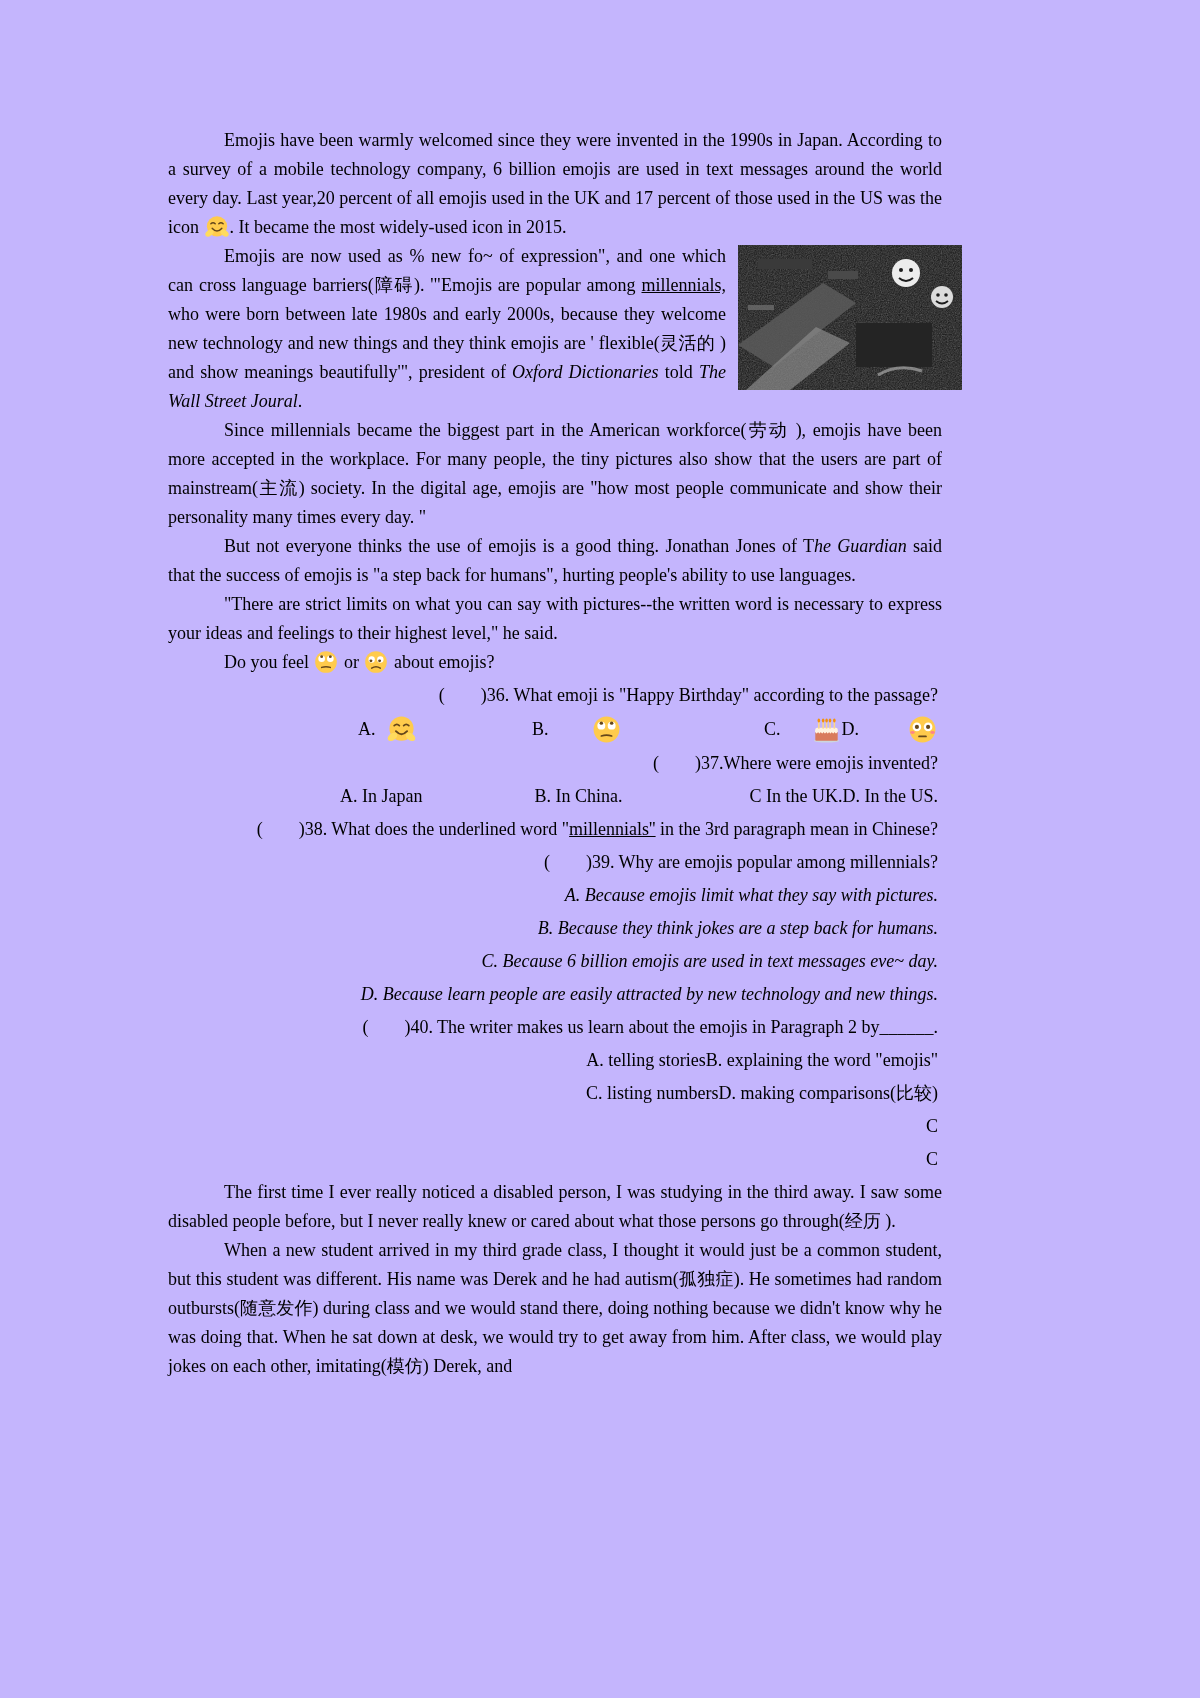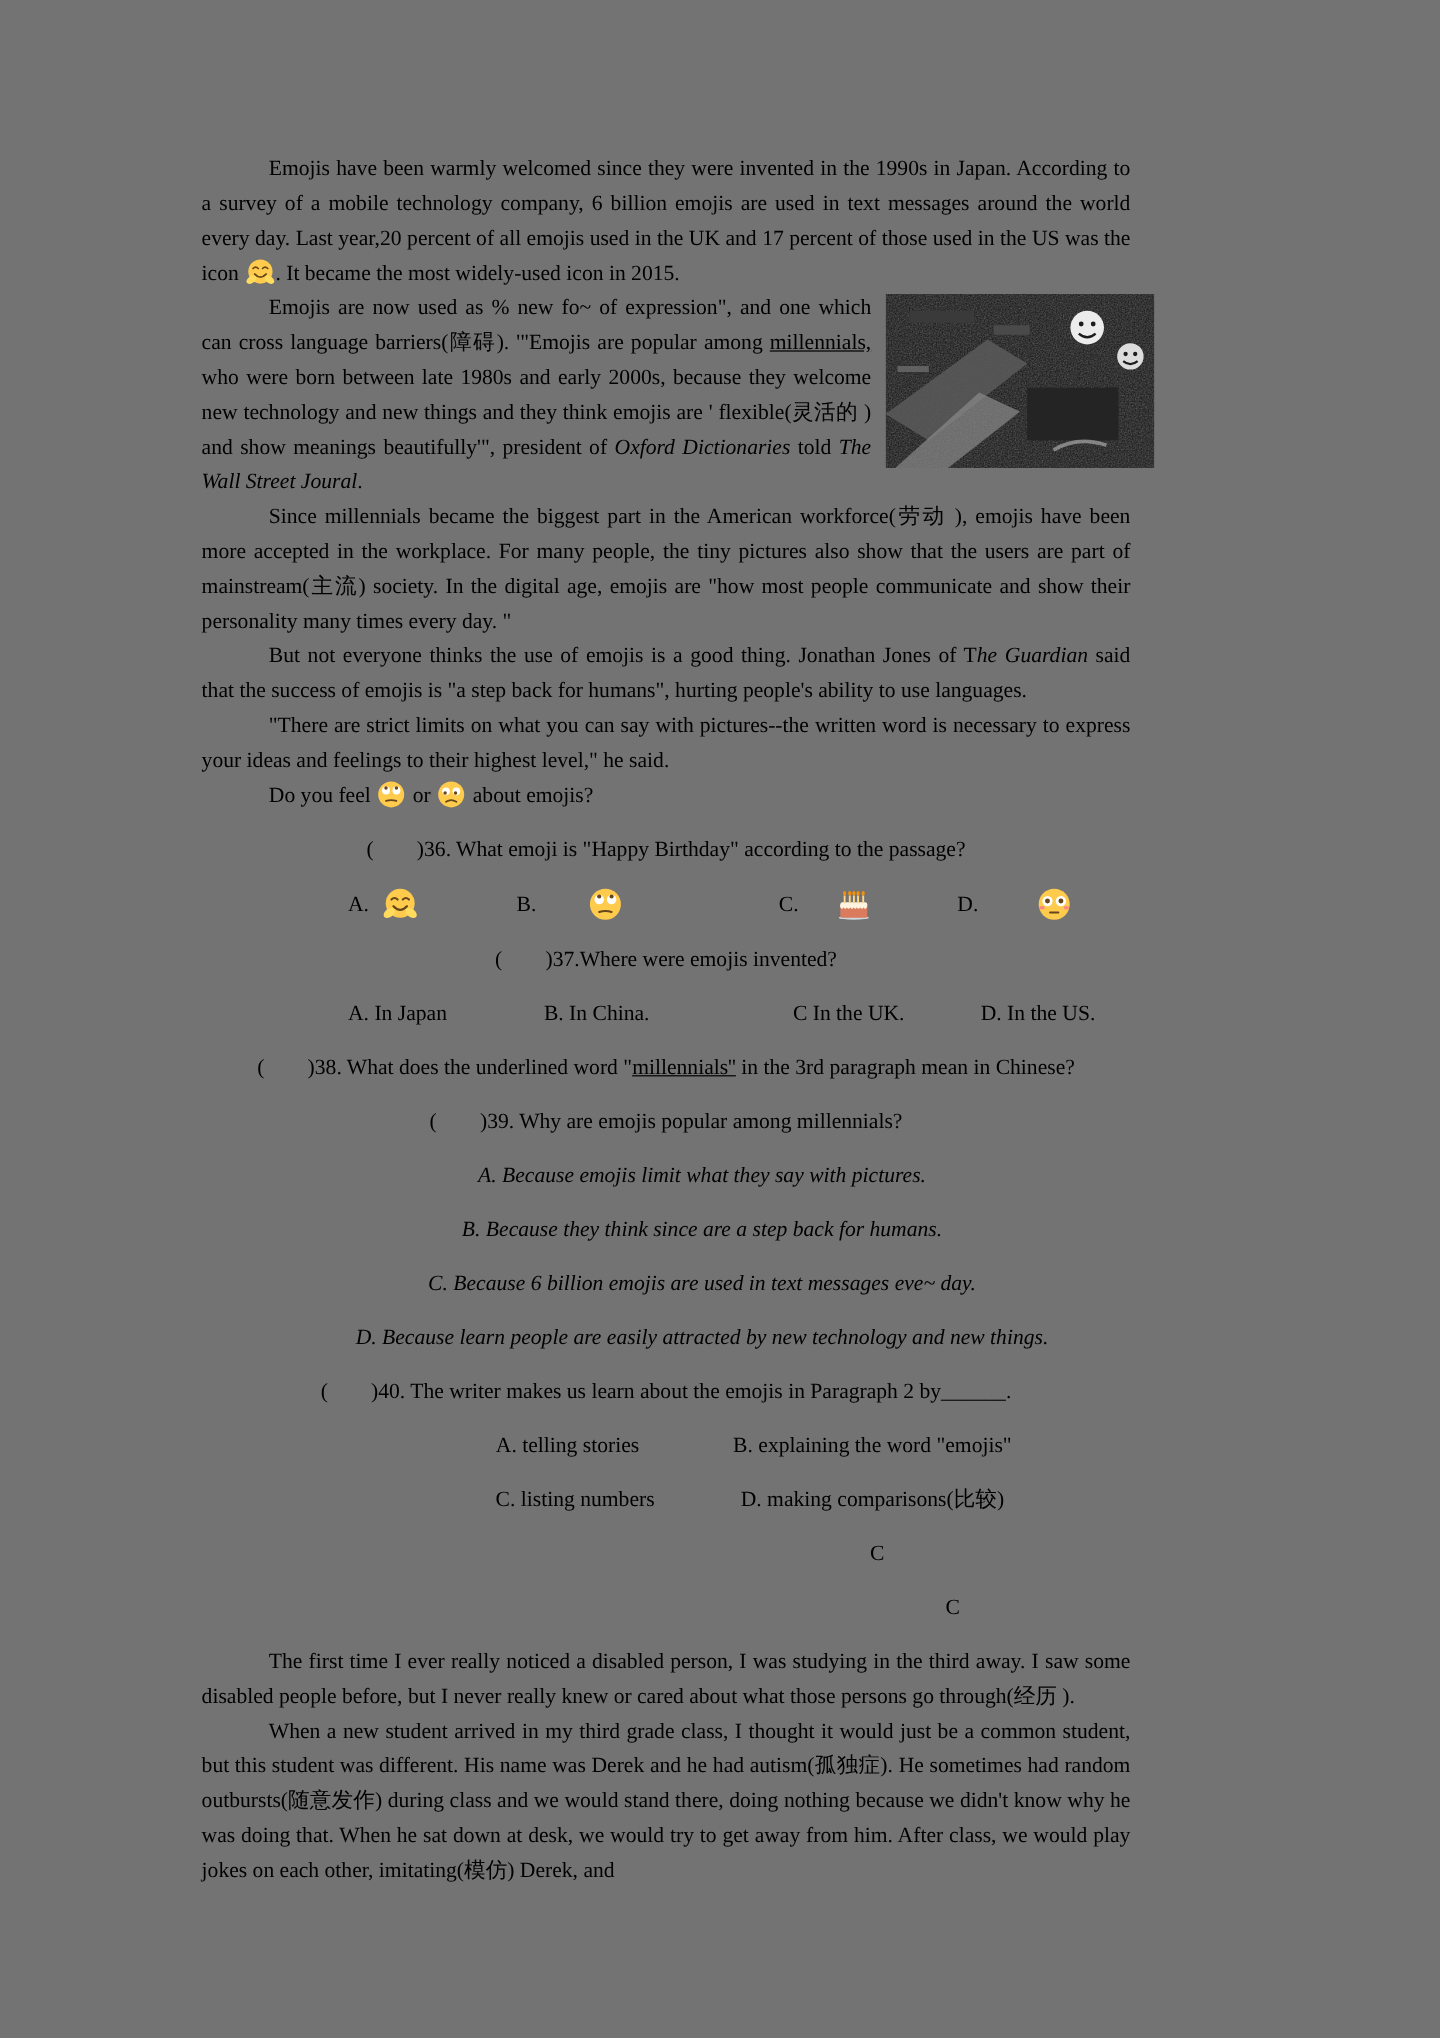--- a/index.html
+++ b/index.html
@@ -6,38 +6,38 @@
   html, body { margin: 0; padding: 0; }
   body {
     width: 1200px; height: 1698px;
     background: #ffffff;
     color: #000000;
     font-family: "Liberation Serif", "DejaVu Serif", serif;
   }
   .page {
     position: relative;
     width: 1200px; height: 1698px;
-    background: #737373;
+    background: #c4b5fd;
     overflow: hidden;
   }
   .content {
     position: absolute;
     left: 168px; top: 126px;
     width: 774px;
     font-size: 18px;
     line-height: 29px;
   }
   .para {
     margin: 0;
     text-align: justify;
     text-indent: 56px;
   }
   .line {
-    margin: 16px;
-    text-align: center;
+    margin: 4px;
+    text-align: right;
     text-indent: 0;
   }
   .stem { white-space: pre-wrap; }
   .b-u { font-weight: normal; text-decoration: underline; }
   .it { font-style: italic; }
   .cell { display: inline-block; vertical-align: top; }
   .photo {
     float: right;
     width: 224px; height: 145px;
     margin: 3px -20px 5px 12px;
@@ -165,21 +165,21 @@
     <path d="M14 26 h8" stroke="#65471B" stroke-width="2" stroke-linecap="round"></path>
   </svg></span></span></div>
 
     <div class="line stem"><span>(        )37.Where were emojis invented?</span></div>
     <div class="line q37row"><span class="cell" style="width:132px">A. In Japan</span><span class="cell" style="width:200px">B. In China.</span><span class="cell" style="width:220px">C In the UK.</span><span class="cell">D. In the US.</span></div>
 
     <div class="line stem"><span>(        )38. What does the underlined word "</span><span class="b-u">millennials''</span><span> in the 3rd paragraph mean in Chinese?</span></div>
 
     <div class="line stem"><span>(        )39. Why are emojis popular among millennials?</span></div>
     <div class="line q39opt"><span>A. Because emojis limit what they say with pictures.</span></div>
-    <div class="line q39opt"><span>B. Because they think since are a step back for humans.</span></div>
+    <div class="line q39opt"><span>B. Because they think jokes are a step back for humans.</span></div>
     <div class="line q39opt"><span>C. Because 6 billion emojis are used in text messages eve~ day.</span></div>
     <div class="line q39opt"><span>D. Because learn people are easily attracted by new technology and new things.</span></div>
 
     <div class="line stem"><span>(        )40. The writer makes us learn about the emojis in Paragraph 2 by______.</span></div>
     <div class="line q40row"><span class="cell" style="width:276px">A. telling stories</span><span class="cell">B. explaining the word "emojis"</span></div>
     <div class="line q40row"><span class="cell" style="width:276px">C. listing numbers</span><span class="cell">D. making comparisons(比较)</span></div>
 
     <div class="line answer-c-line"><span>C</span></div>
     <div class="line section-c-line"><span>C</span></div>
 

